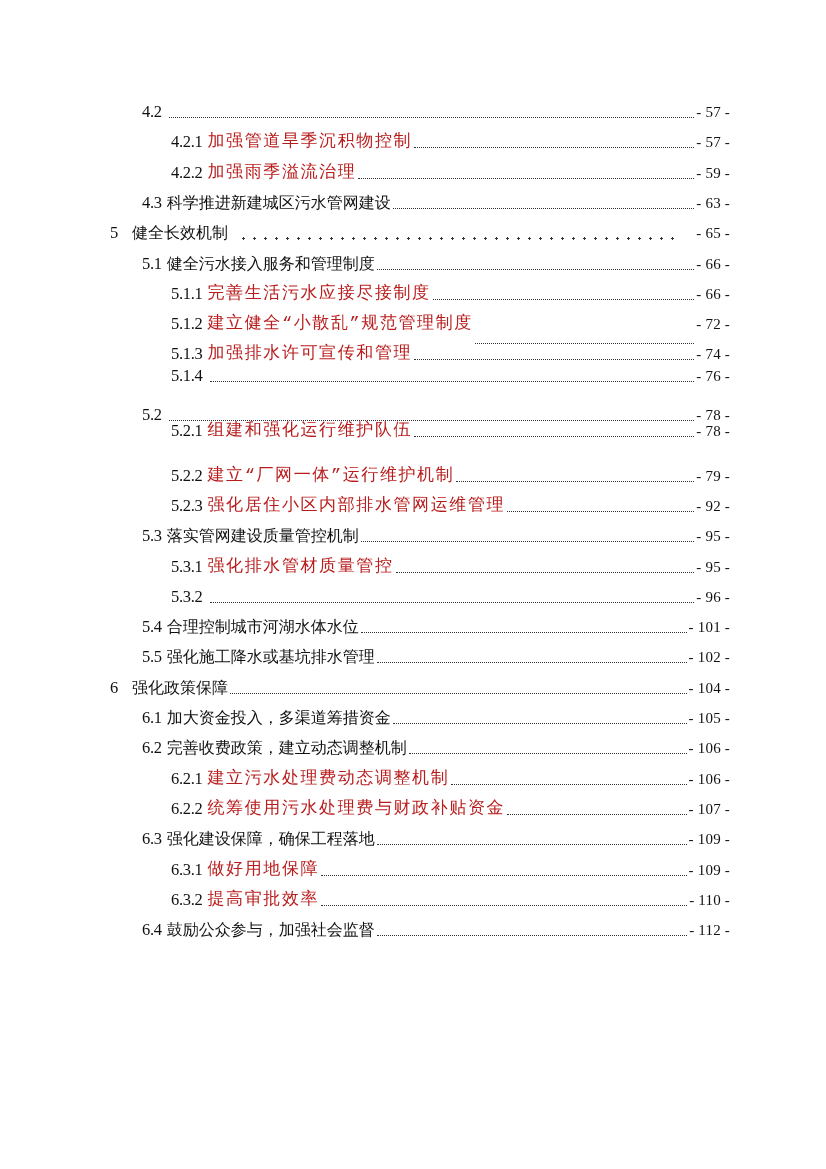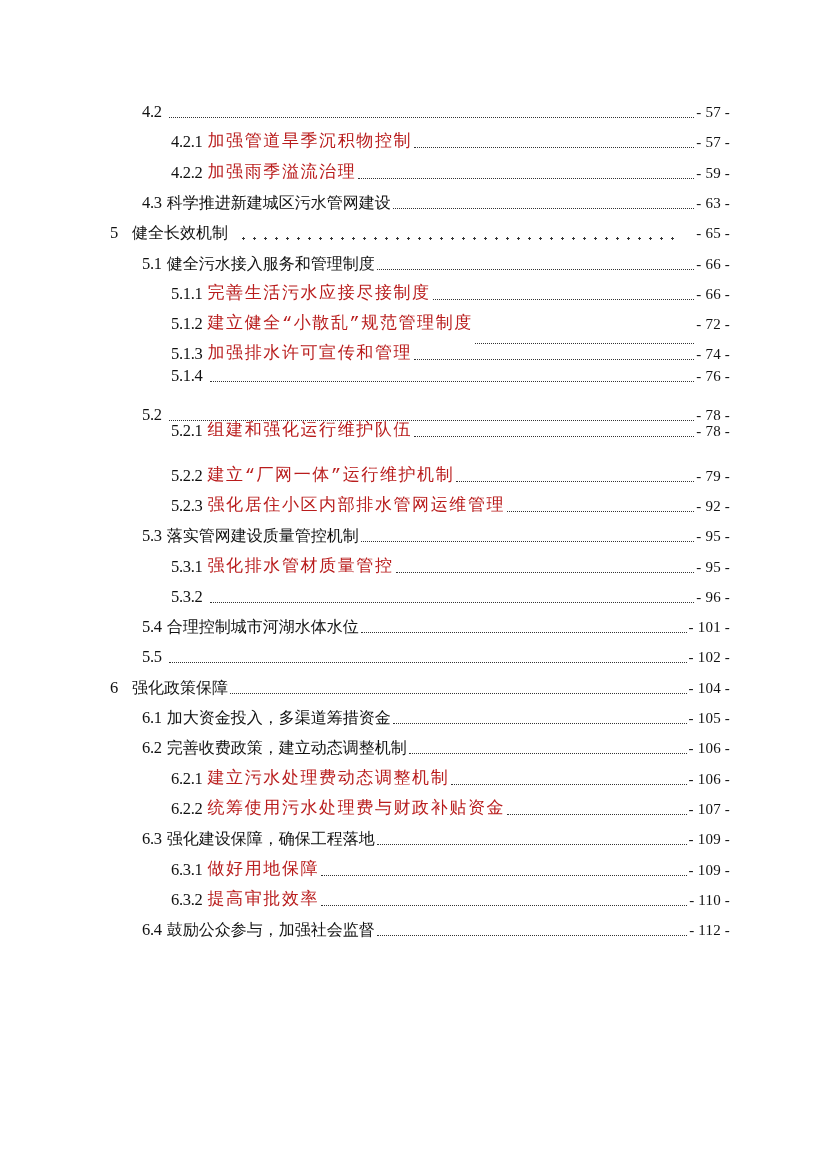--- a/index.html
+++ b/index.html
@@ -127,20 +127,21 @@
     <span class="page">- 96 -</span>
   </div>
     <div class="row l2" style="top: 515.1px;">
     <span class="num">5.4</span>
     <span class="title">合理控制城市河湖水体水位</span>
     <span class="leader"></span>
     <span class="page">- 101 -</span>
   </div>
     <div class="row l2" style="top: 545.4px;">
     <span class="num">5.5</span>
+    <span class="title">强化施工降水或基坑排水管理</span>
     <span class="leader"></span>
     <span class="page">- 102 -</span>
   </div>
     <div class="row l1" style="top: 575.7px;">
     <span class="num">6</span>
     <span class="title">强化政策保障</span>
     <span class="leader"></span>
     <span class="page">- 104 -</span>
   </div>
     <div class="row l2" style="top: 606px;">

